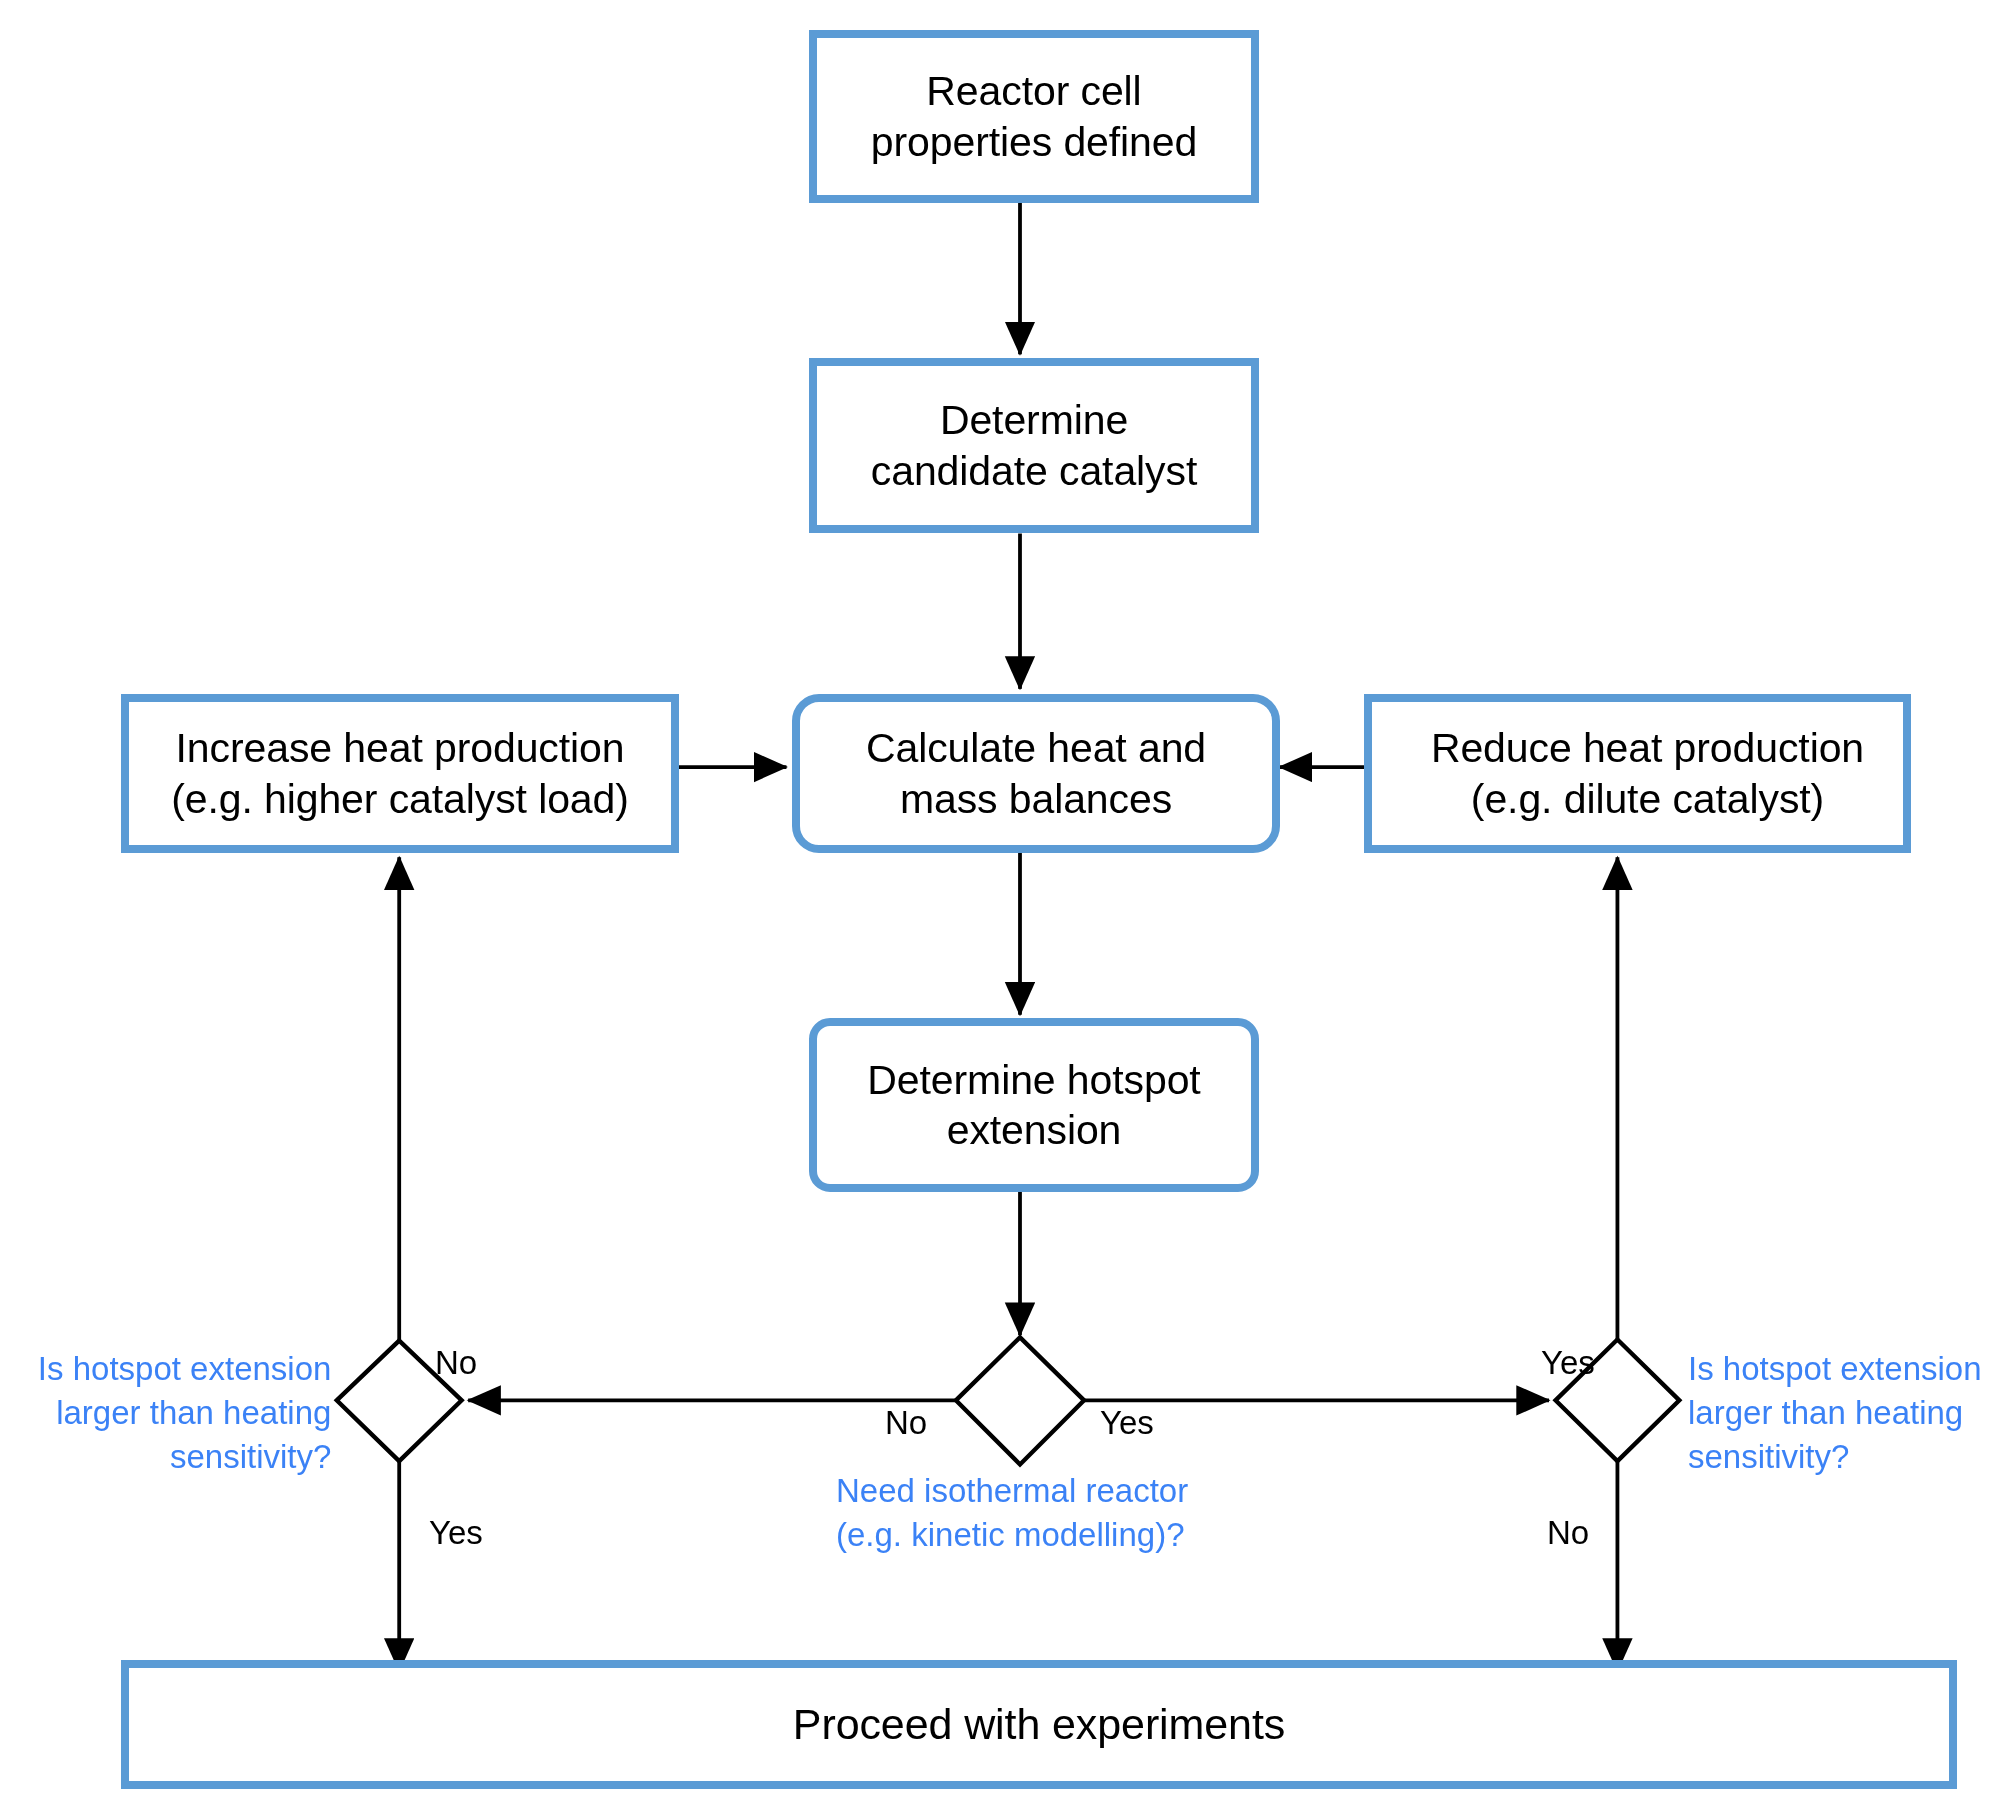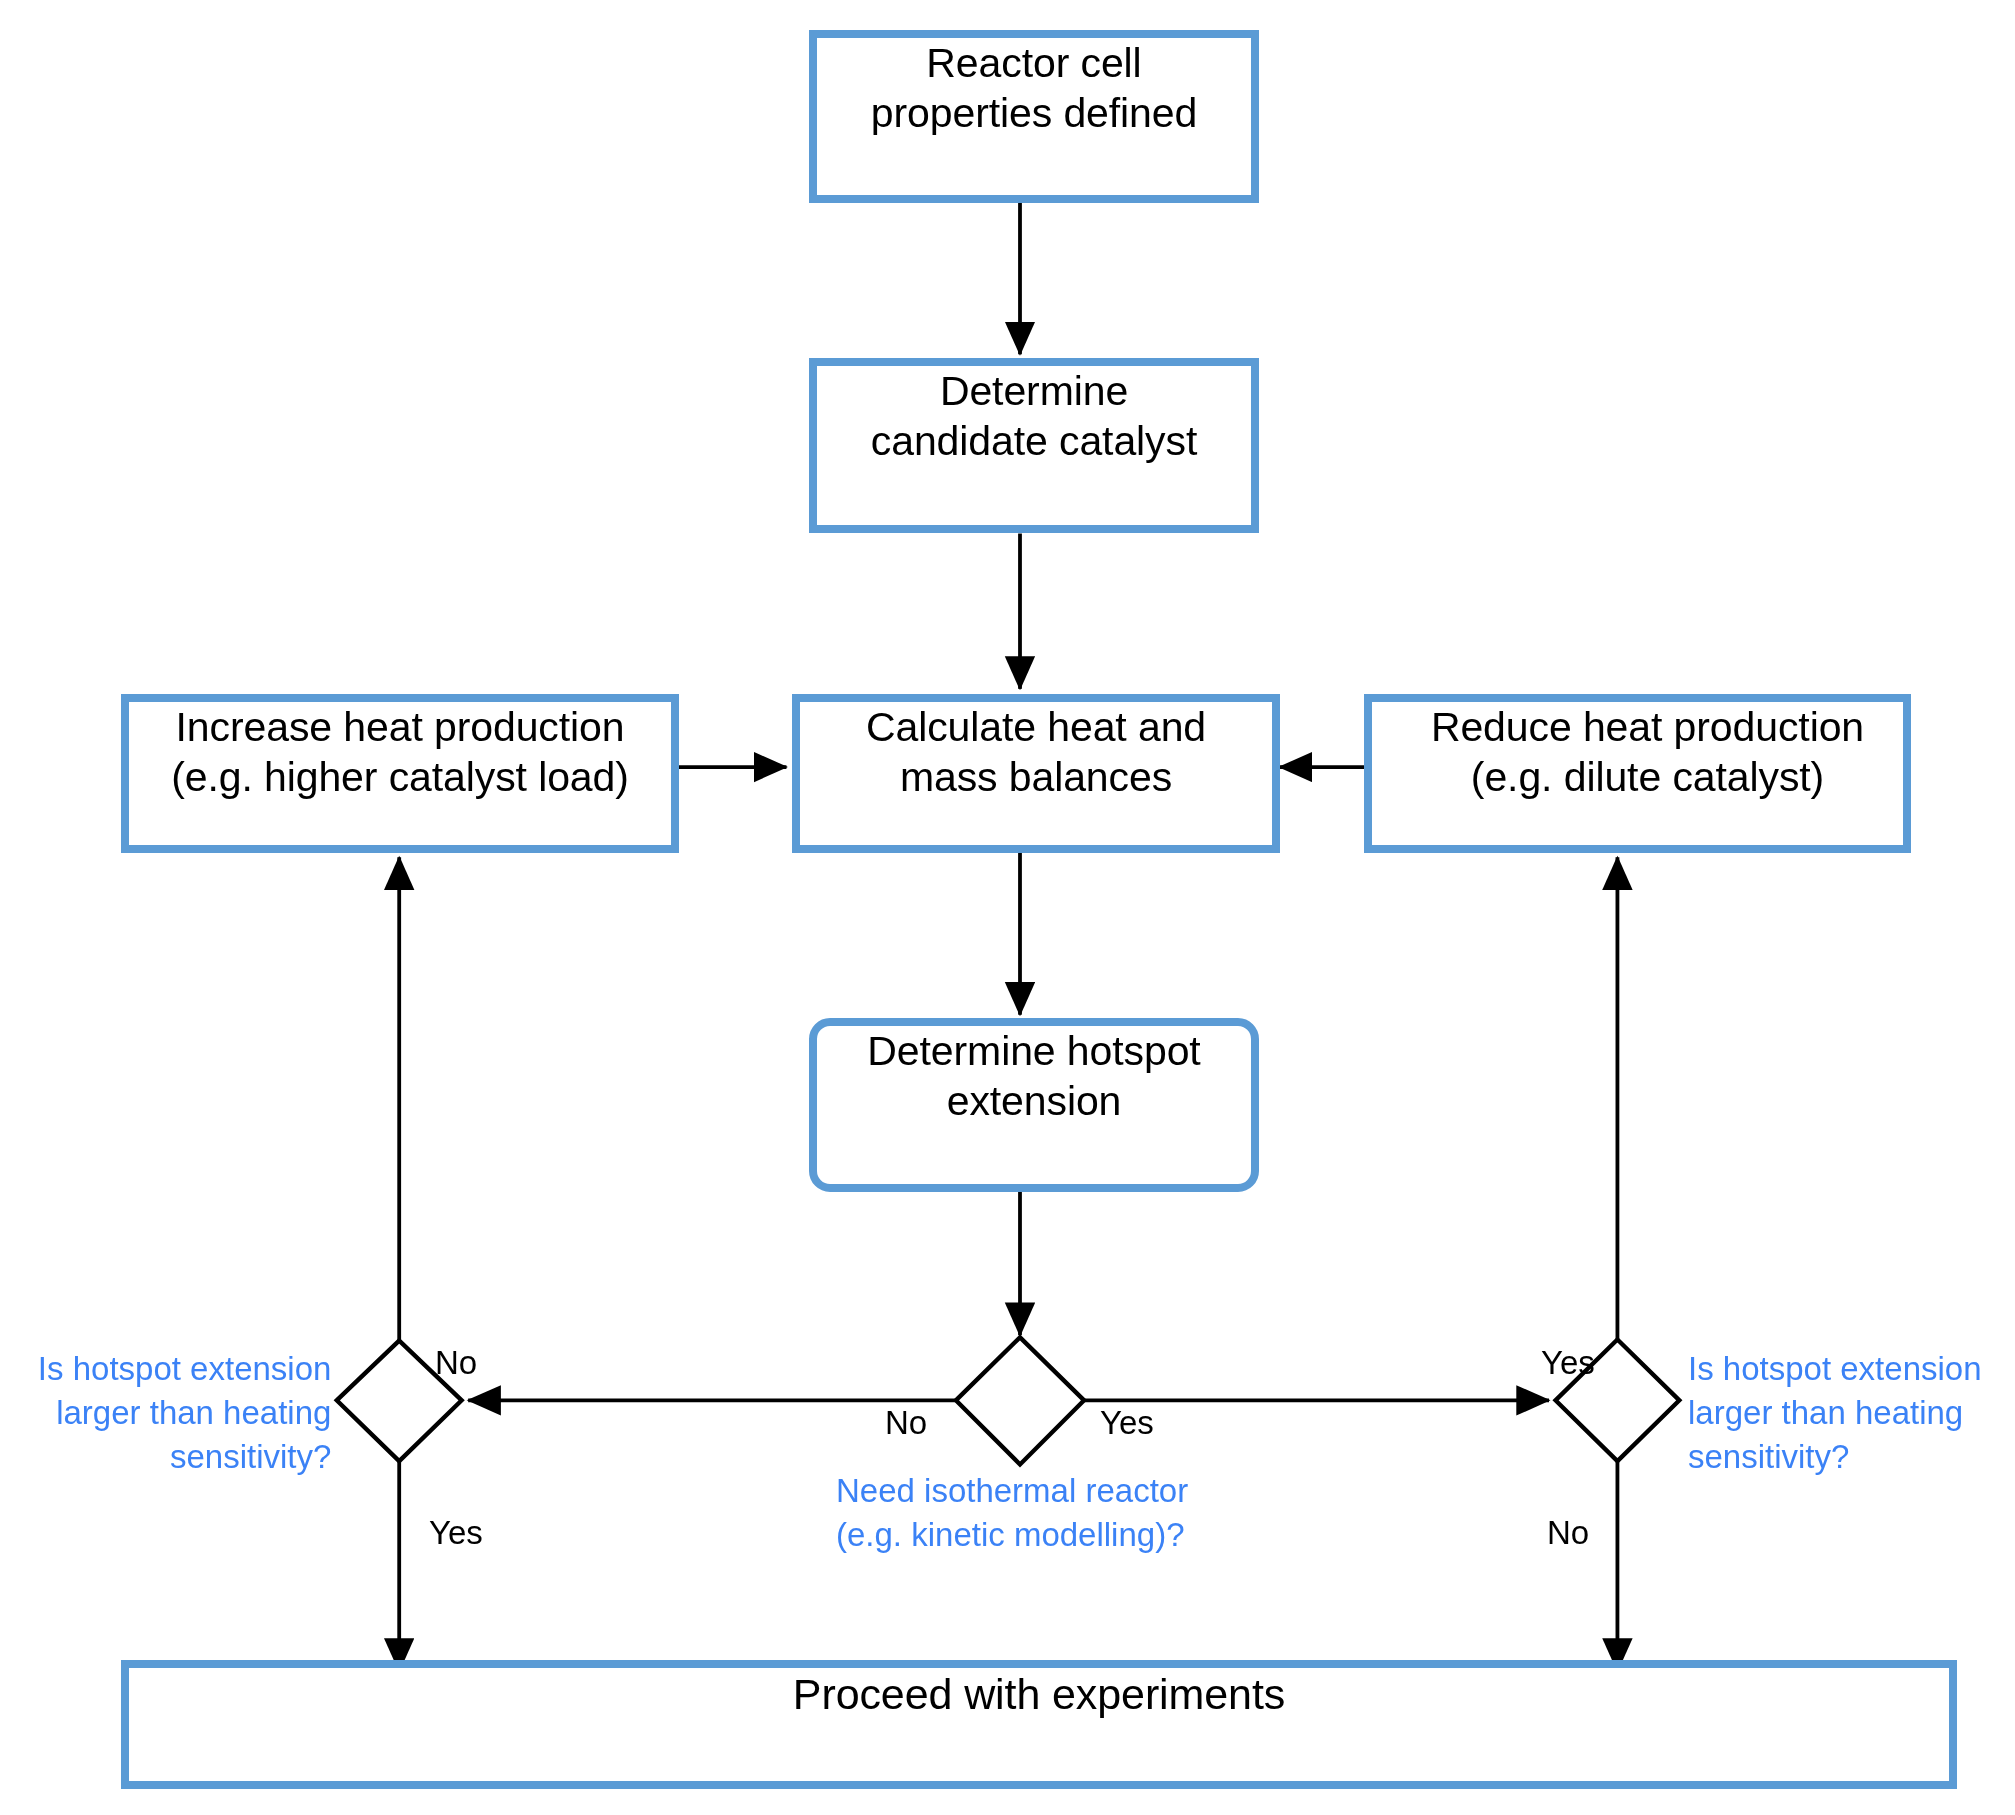--- a/index.html
+++ b/index.html
@@ -11,20 +11,21 @@
     background:#ffffff;
     font-family:"Liberation Sans","DejaVu Sans",sans-serif;
     overflow:hidden;
   }
   .node{
     position:absolute;
     box-sizing:border-box;
     background:#ffffff;
     border:8.7px solid #5B9BD5;
     display:flex;
+    align-items:center;
     justify-content:center;
     text-align:center;
     color:#000000;
     line-height:1.22;
     white-space:pre-line;
     font-size:41px;
     letter-spacing:-0.1px;
   }
   .node.wide{font-size:43px;}
   .edge-label{
@@ -104,21 +105,21 @@
   <div class="node" style="left:809px; top:358px; width:450px; height:175px;">
     <span>Determine
 candidate catalyst</span>
   </div>
 
   <div class="node" style="left:121px; top:694px; width:558px; height:159px;">
     <span>Increase heat production
 (e.g. higher catalyst load)</span>
   </div>
 
-  <div class="node" style="left:792px; top:694px; width:488px; height:159px;">
+  <div class="node" style="left:792px; top:694px; width:488px; height:159px;border-radius:27px;">
     <span>Calculate heat and
 mass balances</span>
   </div>
 
   <div class="node" style="left:1364px; top:694px; width:547px; height:159px;padding-left:20px;">
     <span>Reduce heat production
 (e.g. dilute catalyst)</span>
   </div>
 
   <div class="node" style="left:809px; top:1018px; width:450px; height:174px;border-radius:21px;">

